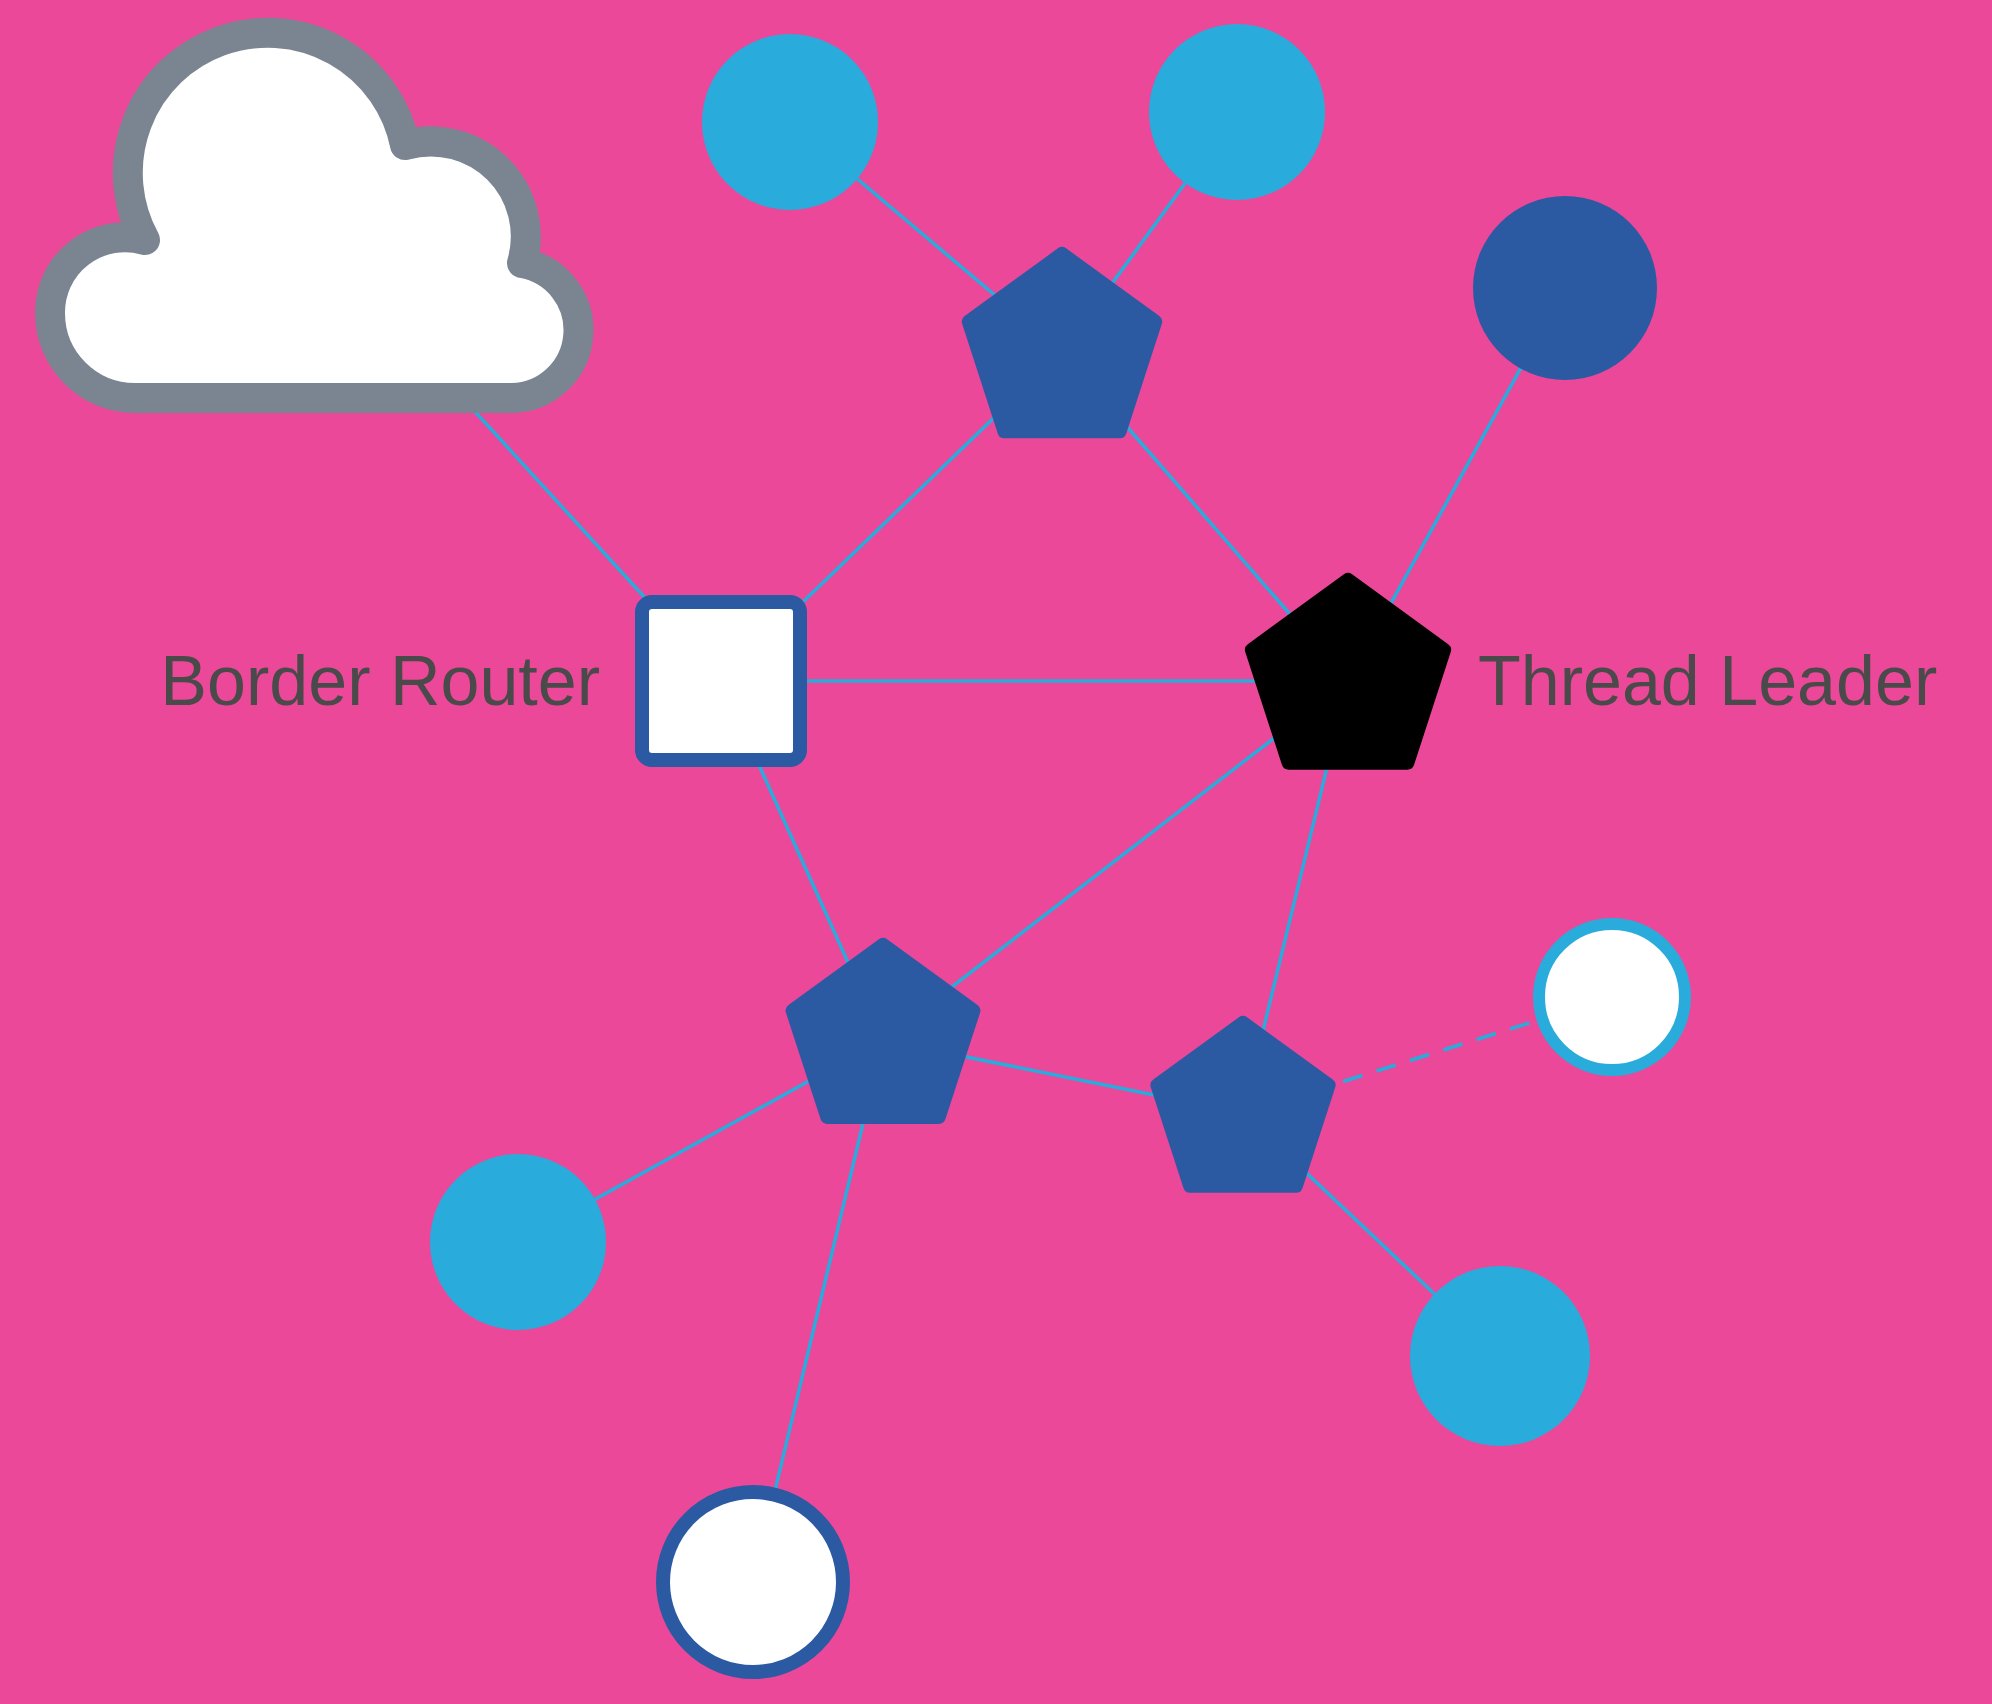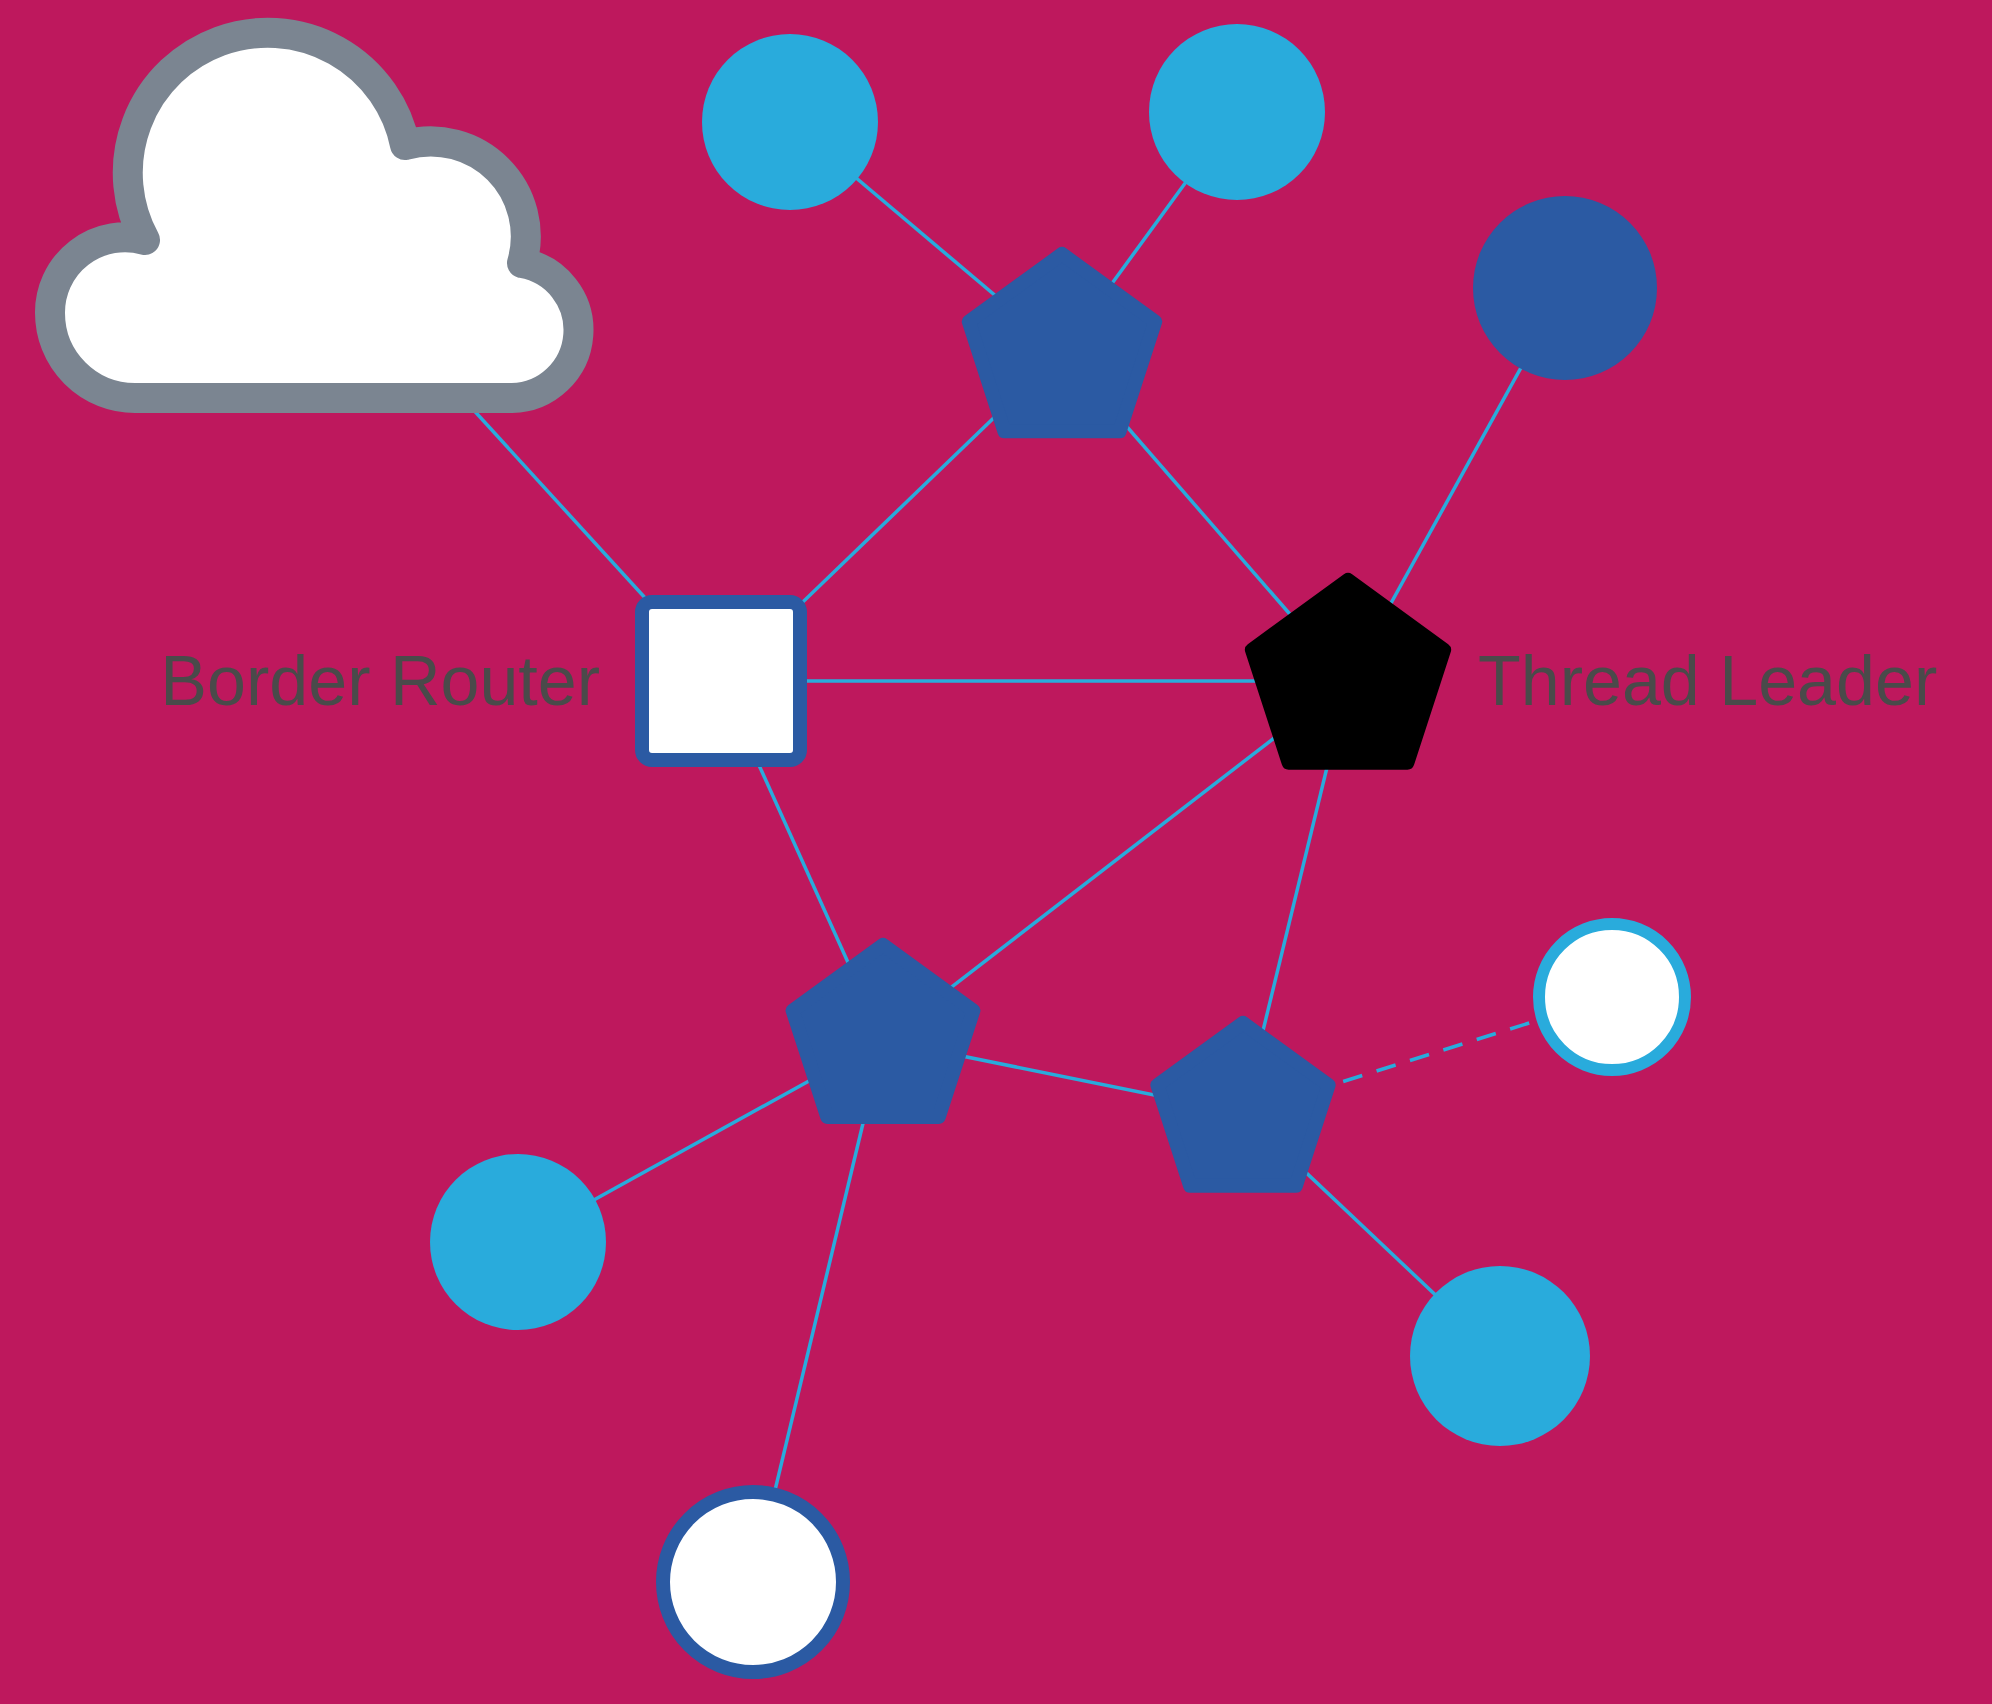--- a/index.html
+++ b/index.html
@@ -4,21 +4,21 @@
 <style>
   html, body {
     margin: 0;
     padding: 0;
     background: #ffffff;
   }
   .stage {
     position: relative;
     width: 1992px;
     height: 1704px;
-    background: #be185d;
+    background: #ec4899;
     overflow: hidden;
   }
   svg {
     display: block;
     width: 1992px;
     height: 1704px;
   }
   .node-label {
     font-family: "Liberation Sans", sans-serif;
     font-size: 70px;

